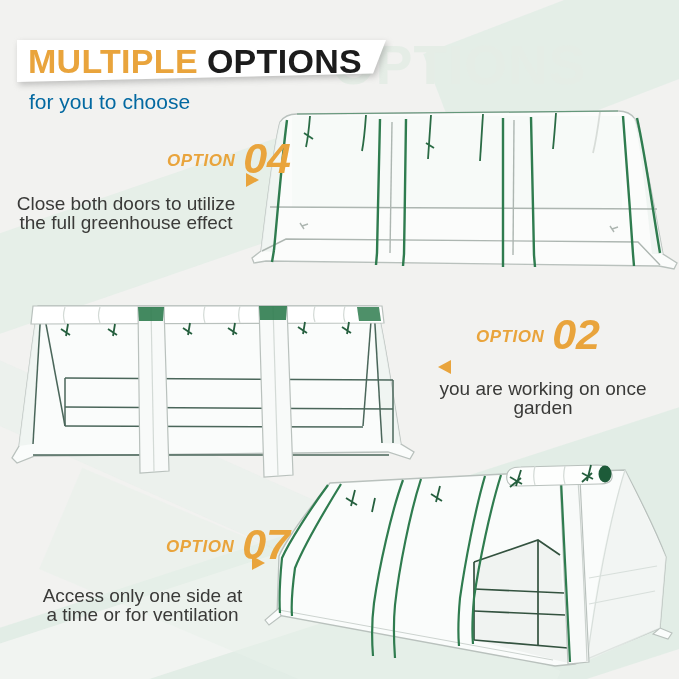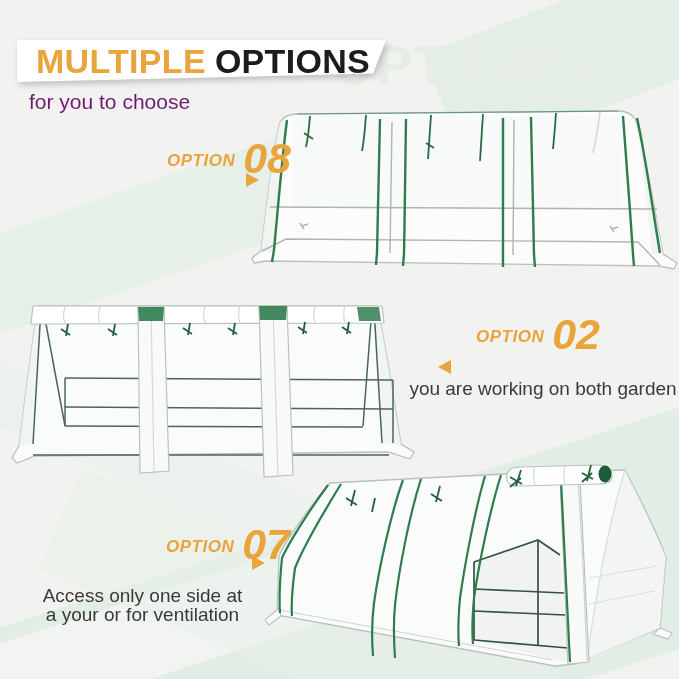--- a/index.html
+++ b/index.html
@@ -31,27 +31,27 @@
   }
   .banner-wrap{position:absolute;left:17px;top:40px;z-index:5;filter:drop-shadow(2px 3px 3px rgba(110,110,110,.4));}
   .banner{
     width:369px;height:42px;background:#ffffff;
     clip-path:polygon(0 0,100% 0,96.5% 80%,0 100%);
     white-space:nowrap;
   }
   .banner .t{
     font-size:34px;font-weight:700;letter-spacing:.3px;line-height:42px;
   }
-  .banner .hl{color:var(--accent);padding-left:19px;}
+  .banner .hl{color:var(--accent);padding-left:11px;}
   .banner .rest{color:var(--title);margin-left:9px;}
   .fold{
     position:absolute;left:311px;top:40px;width:36px;height:14px;
     background:#fbfbf9;clip-path:polygon(0 0,100% 0,18% 100%);
   }
-  .subtitle{position:absolute;left:29px;top:90px;z-index:4;font-size:21px;color:#701a75;}
+  .subtitle{position:absolute;left:29px;top:90px;z-index:4;font-size:21px;color:#0369a1;}
 
   .opt-label{
     position:absolute;z-index:6;display:flex;align-items:flex-end;gap:8px;
     color:var(--accent);font-style:italic;font-weight:700;white-space:nowrap;
   }
   .opt-label .word{font-size:17px;letter-spacing:.5px;padding-bottom:5px;margin-left:39px;}
   .opt-label .num{font-size:43px;line-height:.82;}
   .arrow{position:absolute;z-index:6;width:0;height:0;}
   .arrow.right{border-top:7px solid transparent;border-bottom:7px solid transparent;border-left:13px solid var(--accent);}
   .arrow.left{border-top:7px solid transparent;border-bottom:7px solid transparent;border-right:13px solid var(--accent);}
@@ -203,36 +203,40 @@
       <path d="M266,12 l-5,16 m-6,-9 l12,7 m-1,-6 l-11,9"></path>
       <path d="M336,7 l-4,16 m-5,-8 l11,6 m-1,-6 l-10,9"></path>
       <path d="M100,32 l-4,16 m-5,-8 l11,7"></path>
       <path d="M185,28 l-4,16 m-5,-8 l11,7"></path>
       <path d="M120,40 l-3,14"></path>
     </g>
   </svg>
 
   <div class="opt-label" style="left:128px;top:141px;">
     <span class="word">OPTION</span>
-    <span class="num">08</span>
+    <span class="num">04</span>
   </div>
   <div class="arrow right" style="left:246px;top:173px;"></div>
+  <div class="desc" style="left:10px;top:195px;width:232px;">
+    <span>Close both doors to utilize</span>
+    <span>the full greenhouse effect</span>
+  </div>
 
   <div class="opt-label" style="left:437px;top:317px;">
     <span class="word">OPTION</span>
     <span class="num">02</span>
   </div>
   <div class="arrow left" style="left:438px;top:360px;"></div>
   <div class="desc" style="left:408px;top:380px;width:270px;">
-    <span>you are working on both garden</span>
+    <span>you are working on once garden</span>
   </div>
 
   <div class="opt-label" style="left:127px;top:527px;">
     <span class="word">OPTION</span>
     <span class="num">07</span>
   </div>
   <div class="arrow right" style="left:252px;top:556px;"></div>
   <div class="desc" style="left:35px;top:571px;width:215px;margin-top:16px;">
     <span>Access only one side at</span>
-    <span>a your or for ventilation</span>
+    <span>a time or for ventilation</span>
   </div>
 
 </div>
 
 </body></html>

